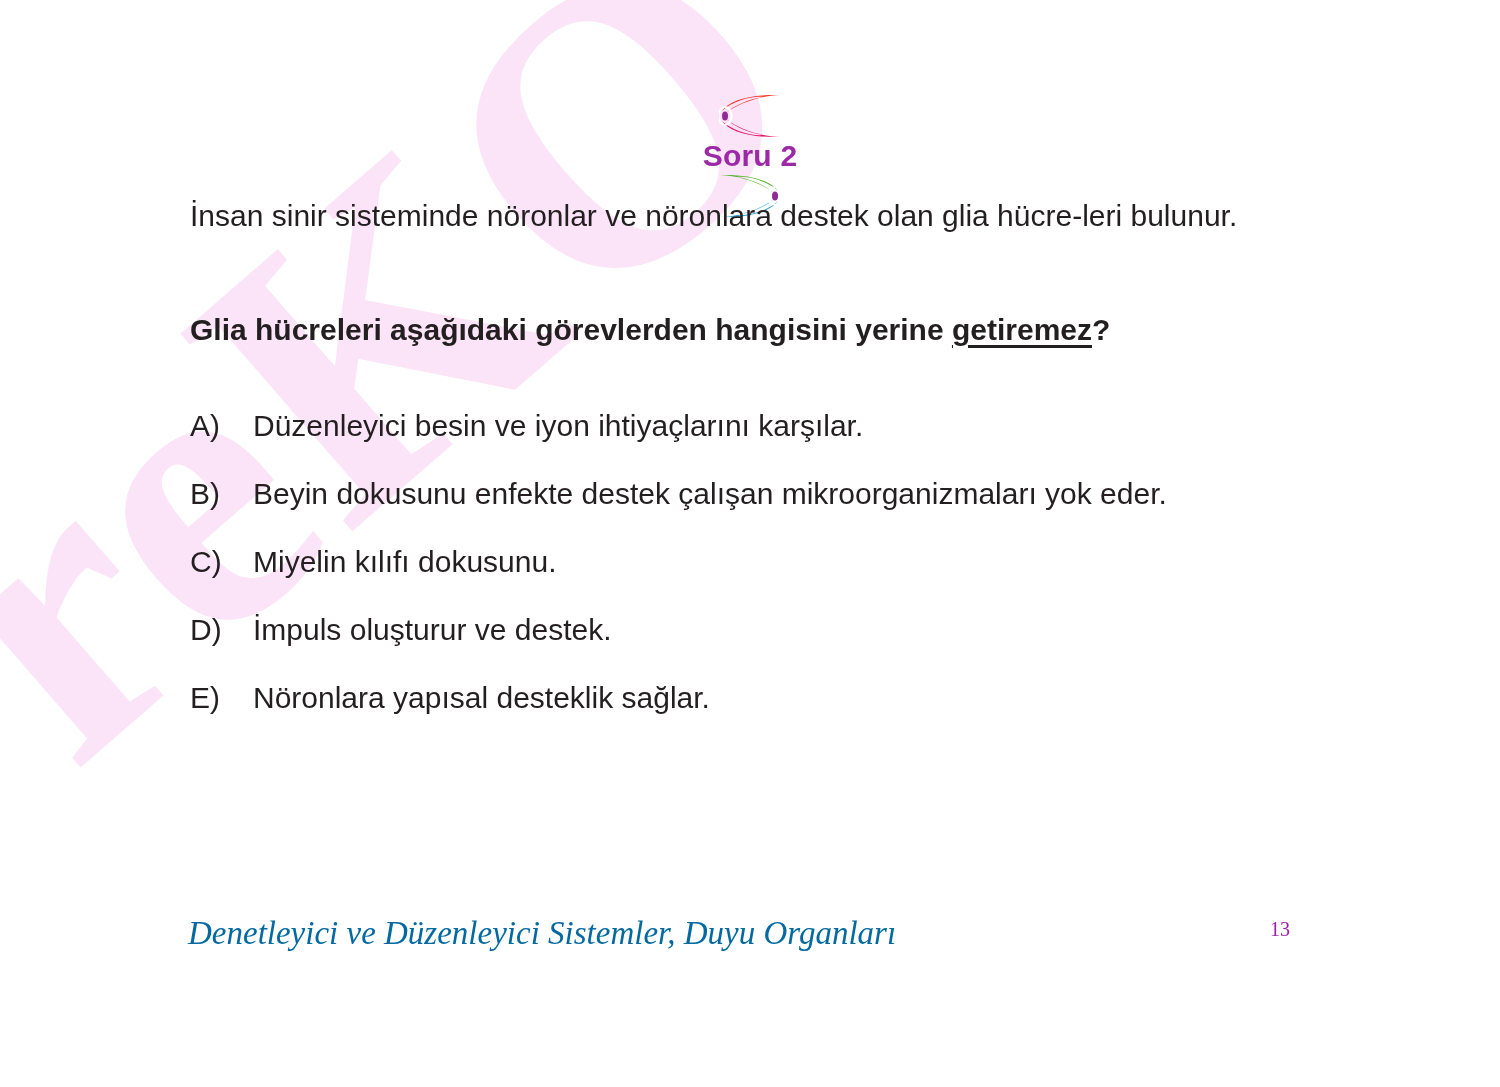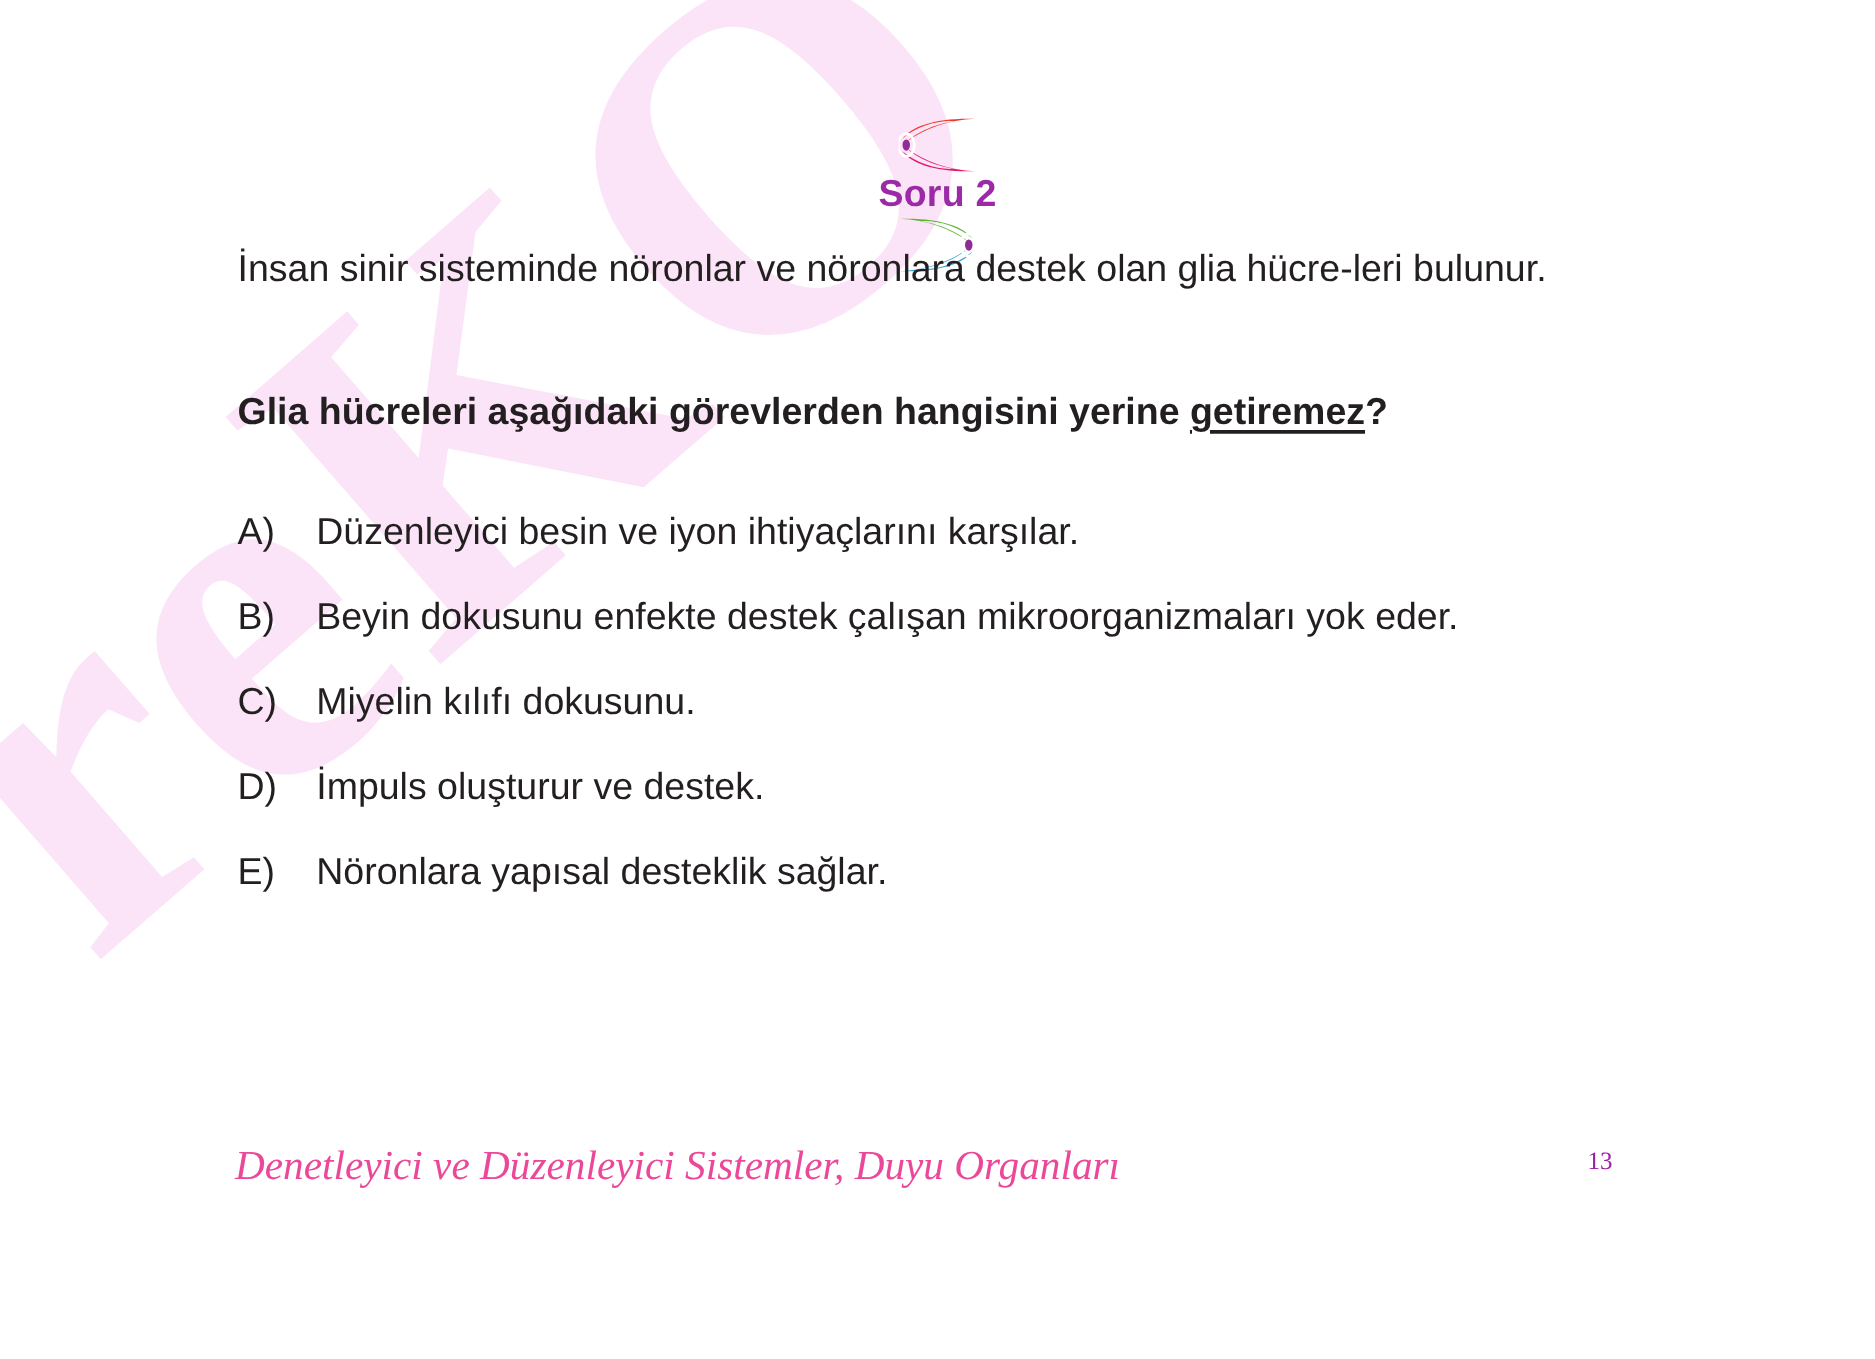--- a/index.html
+++ b/index.html
@@ -159,21 +159,21 @@
   }
 
   
   #footer-title {
     position: absolute;
     left: 188px;
     top: 915px;
     font-family: "Liberation Serif", serif;
     font-style: italic;
     font-size: 33px;
-    color: #ec4899;
+    color: #0369a1;
     white-space: nowrap;
   }
   #page-number {
     position: absolute;
     left: 1270px;
     top: 918px;
     font-family: "Liberation Serif", serif;
     font-size: 20px;
     color: #9c1fa8;
   }

